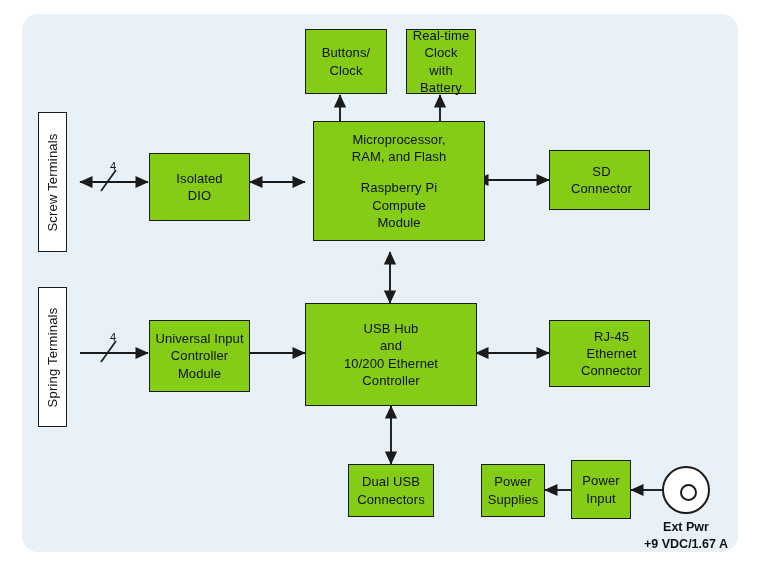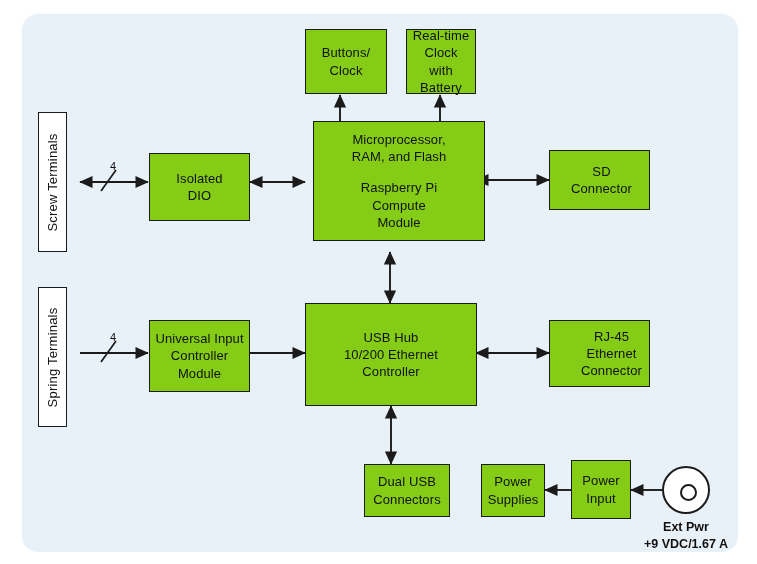--- a/index.html
+++ b/index.html
@@ -186,34 +186,35 @@
   <div class="blk" style="left:549px;top:150px;width:101px;height:60px;padding-left:8px;">
     <div class="stack">
       <div>SD</div>
       <div>Connector</div>
     </div>
   </div>
 
   <div class="blk" style="left:305px;top:303px;width:172px;height:103px;">
     <div class="stack">
       <div>USB Hub</div>
+      <div>and</div>
       <div>10/200 Ethernet</div>
       <div>Controller</div>
     </div>
   </div>
 
   <div class="blk" style="left:549px;top:320px;width:101px;height:67px;padding-left:28px;">
     <div class="stack">
       <div>RJ-45</div>
       <div>Ethernet</div>
       <div>Connector</div>
     </div>
   </div>
 
-  <div class="blk" style="left:348px;top:464px;width:86px;height:53px;margin-left:16px;">
+  <div class="blk" style="left:348px;top:464px;width:86px;height:53px;">
     <div class="stack">
       <div>Dual USB</div>
       <div>Connectors</div>
     </div>
   </div>
 
   <div class="blk" style="left:481px;top:464px;width:64px;height:53px;">
     <div class="stack">
       <div>Power</div>
       <div>Supplies</div>

